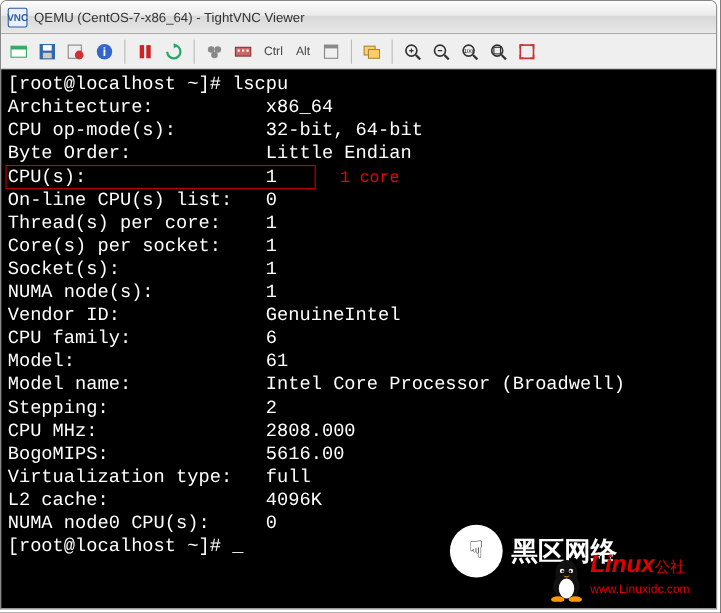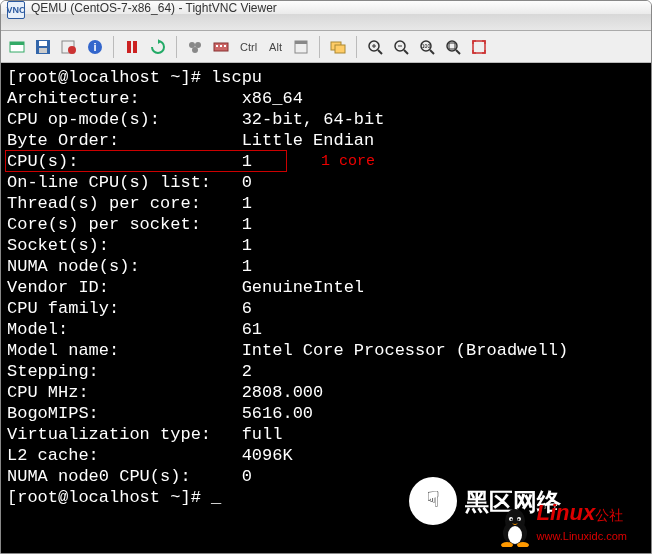--- a/index.html
+++ b/index.html
@@ -14,20 +14,21 @@
 .window {
   width: 652px;
   border: 1px solid #888;
   border-radius: 6px 6px 0 0;
   overflow: hidden;
 }
 .titlebar {
   background: linear-gradient(to bottom, #fdfdfd 0%, #eaeaea 45%, #d8d8d8 46%, #e8e8e8 100%);
   height: 30px;
   display: flex;
+  align-items: center;
   padding: 0 6px;
   border-bottom: 1px solid #aaa;
 }
 .titlebar-icon {
   width: 18px; height: 18px;
   margin-right: 6px;
   display: flex; align-items: center; justify-content: center;
   font-size: 9px;
   font-weight: bold;
   color: #2c5aa0;
@@ -275,21 +276,21 @@
         <div class="row">Stepping:              2</div>
         <div class="row">CPU MHz:               2808.000</div>
         <div class="row">BogoMIPS:              5616.00</div>
         <div class="row">Virtualization type:   full</div>
         <div class="row">L2 cache:              4096K</div>
         <div class="row">NUMA node0 CPU(s):     0</div>
       </div>
     <div class="row"><span>[root@localhost ~]# </span><span>_</span></div>
 
     <div class="highlight-box" style="left:4px; top:87px; width:282px; height:22px;"></div>
-    <div class="annotation" style="left:320px; top:88px;">1 core</div>
+    <div class="annotation" style="left:308px; top:88px;">1 core</div>
 
     <div class="watermark1">
       <div class="wm-circle">☟</div>
       <div class="wm-text1">黑区网络</div>
     </div>
 
     <div class="watermark2">
       <div class="penguin">
         <svg width="36" height="42" viewBox="0 0 36 42">
           <ellipse cx="18" cy="16" rx="10" ry="12" fill="#111"></ellipse>

